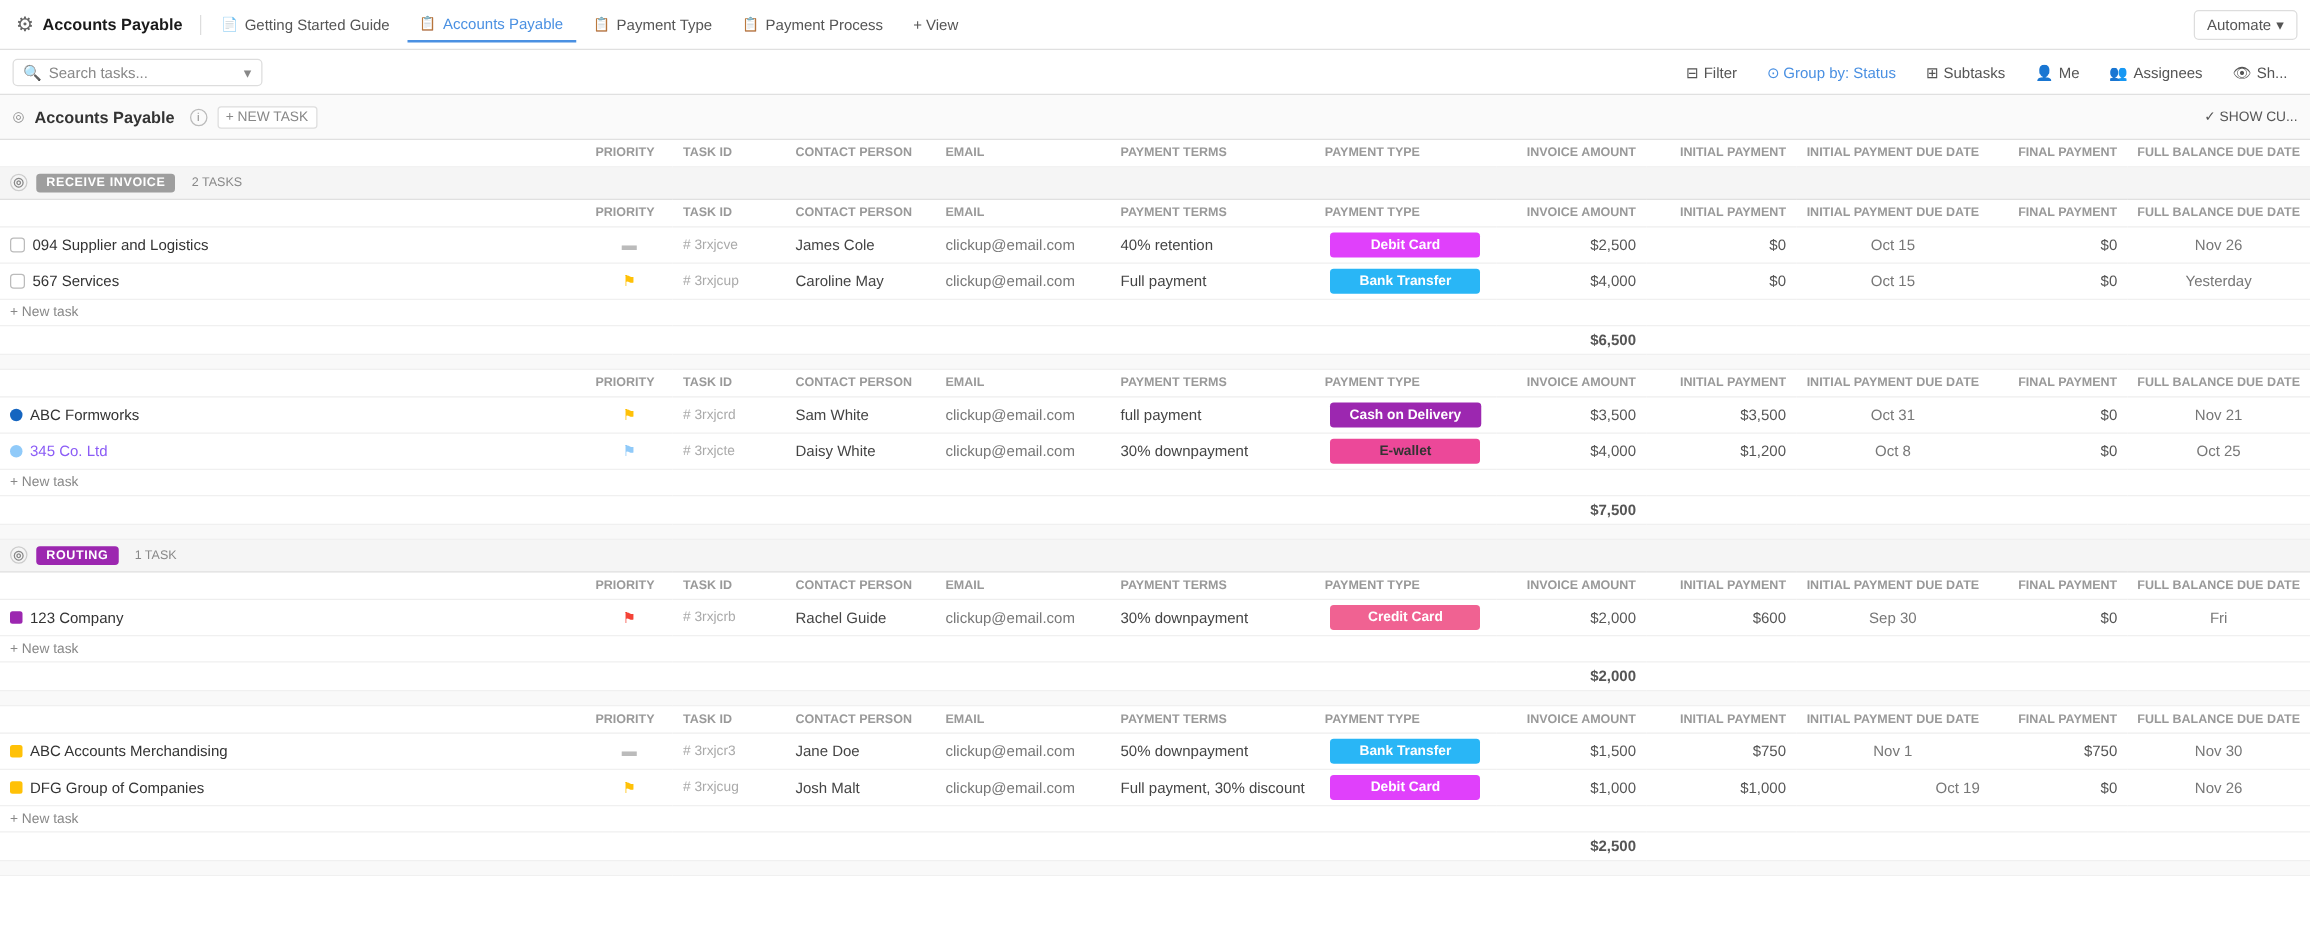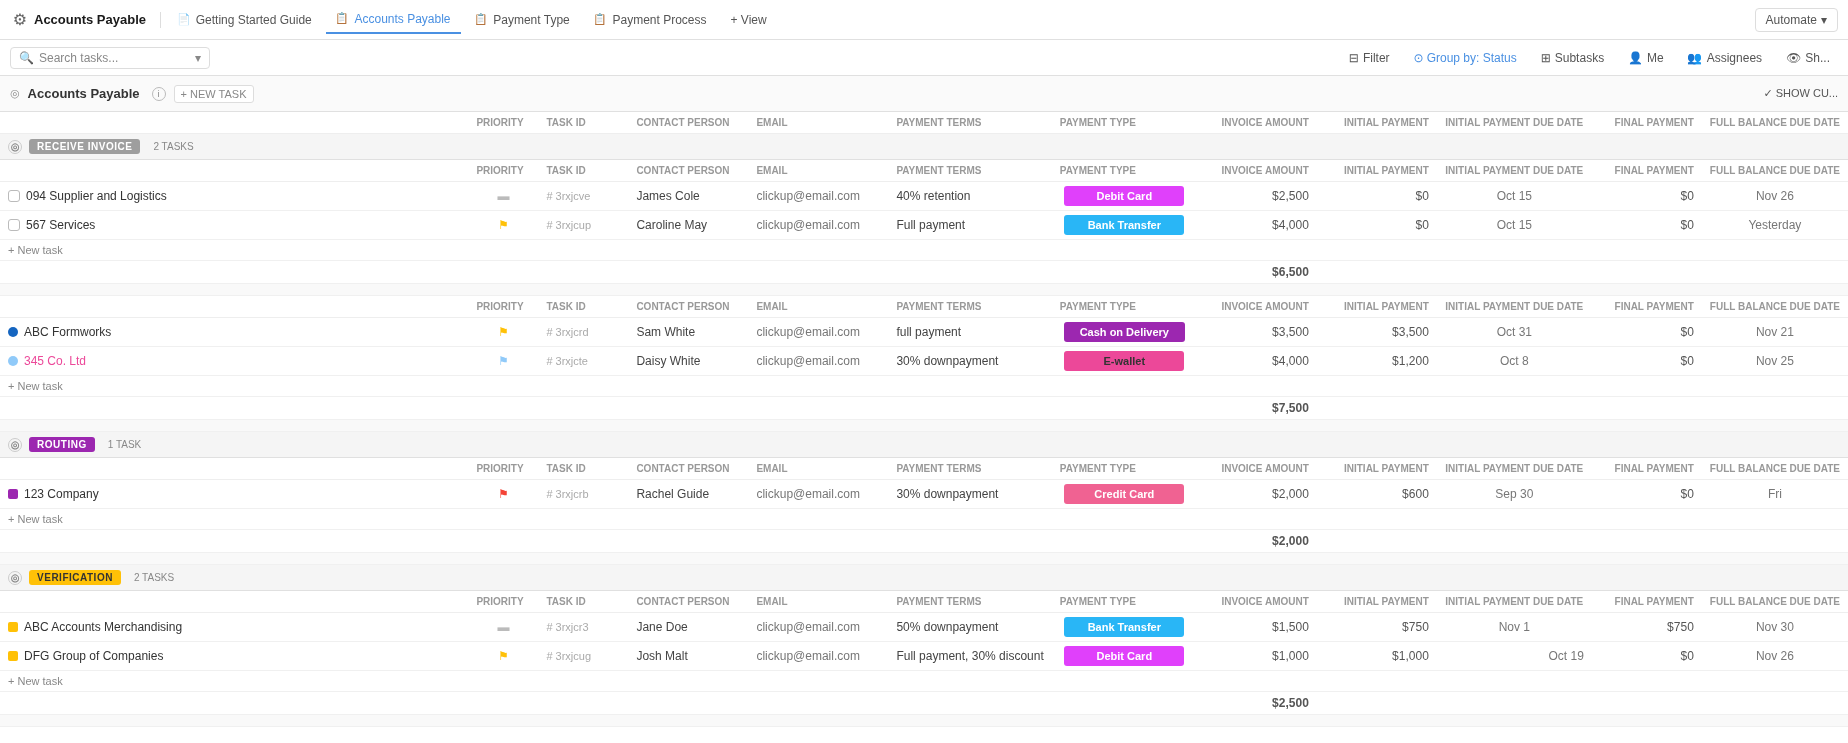--- a/index.html
+++ b/index.html
@@ -341,34 +341,34 @@
           <td class="amount-value" style="text-align: right;">$3,500</td>
           <td class="amount-value" style="text-align: right;">$3,500</td>
           <td class="date-value" style="text-align: center;">Oct 31</td>
           <td class="amount-value" style="text-align: right;">$0</td>
           <td class="date-value" style="text-align: center;">Nov 21</td>
         </tr>
         <tr>
           <td>
             <div class="task-name-cell">
       <span class="status-dot" style="background:#90caf9;"></span>
-      <span style="cursor:pointer; color:#ec4899;">345 Co. Ltd</span>
+      <span style="cursor:pointer; color:#8b5cf6;">345 Co. Ltd</span>
     </div>
           </td>
           <td style="text-align: center;"><span class="priority-flag" style="color:#90caf9;">⚑</span></td>
           <td style="color: rgb(170, 170, 170); font-size: 11px;"># 3rxjcte</td>
           <td>Daisy White</td>
           <td style="color: rgb(119, 119, 119);">clickup@email.com</td>
           <td>30% downpayment</td>
           <td style="text-align: center;"><span class="payment-badge badge-ewallet">E-wallet</span></td>
           <td class="amount-value" style="text-align: right;">$4,000</td>
           <td class="amount-value" style="text-align: right;">$1,200</td>
           <td class="date-value" style="text-align: center;">Oct 8</td>
           <td class="amount-value" style="text-align: right;">$0</td>
-          <td class="date-value" style="text-align: center;">Nov 25</td>
+          <td class="date-value" style="text-align: center;">Oct 25</td>
         </tr>
         <tr class="new-task-row">
           <td colspan="12"><span class="new-task-link">+ New task</span></td>
         </tr>
         <tr class="subtotal-row">
           <td></td>
           <td></td>
           <td></td>
           <td></td>
           <td></td>
@@ -436,27 +436,20 @@
           <td></td>
           <td style="text-align: right; font-weight: 600;">$2,000</td>
           <td></td>
           <td></td>
           <td></td>
           <td></td>
         </tr>
         <tr>
           <td colspan="12" style="height: 12px; background: rgb(249, 249, 249);"></td>
         </tr>
-        <tr class="group-header-row">
-          <td colspan="12">
-    <span class="group-toggle">◎</span>
-    <span class="group-badge" style="background:#ffc107; color:#333;">VERIFICATION</span>
-    <span class="group-task-count">2 TASKS</span>
-  </td>
-        </tr>
         <tr>
           <th></th>
           <th>PRIORITY</th>
           <th>TASK ID</th>
           <th>CONTACT PERSON</th>
           <th>EMAIL</th>
           <th>PAYMENT TERMS</th>
           <th>PAYMENT TYPE</th>
           <th style="text-align: right;">INVOICE AMOUNT</th>
           <th style="text-align: right;">INITIAL PAYMENT</th>

